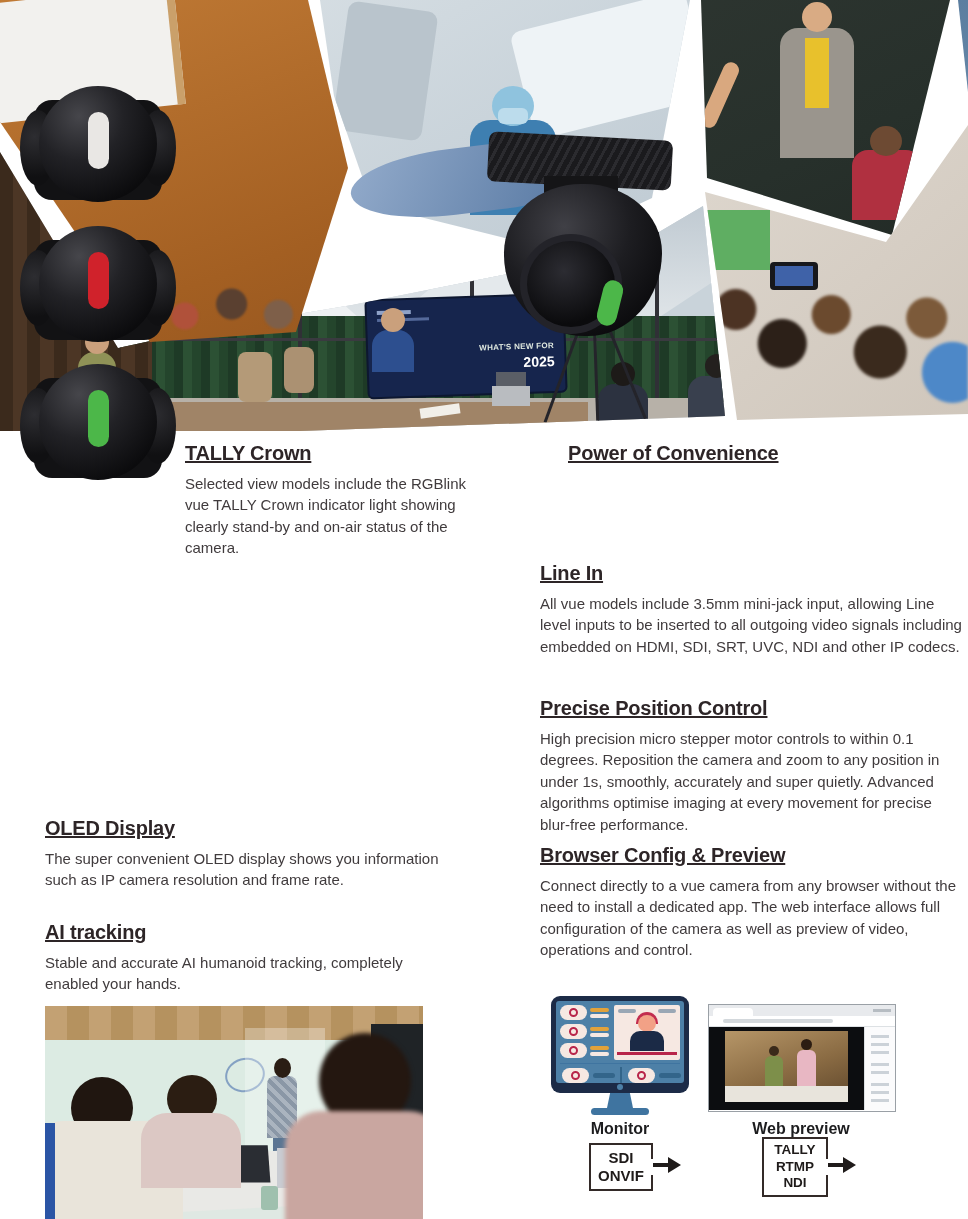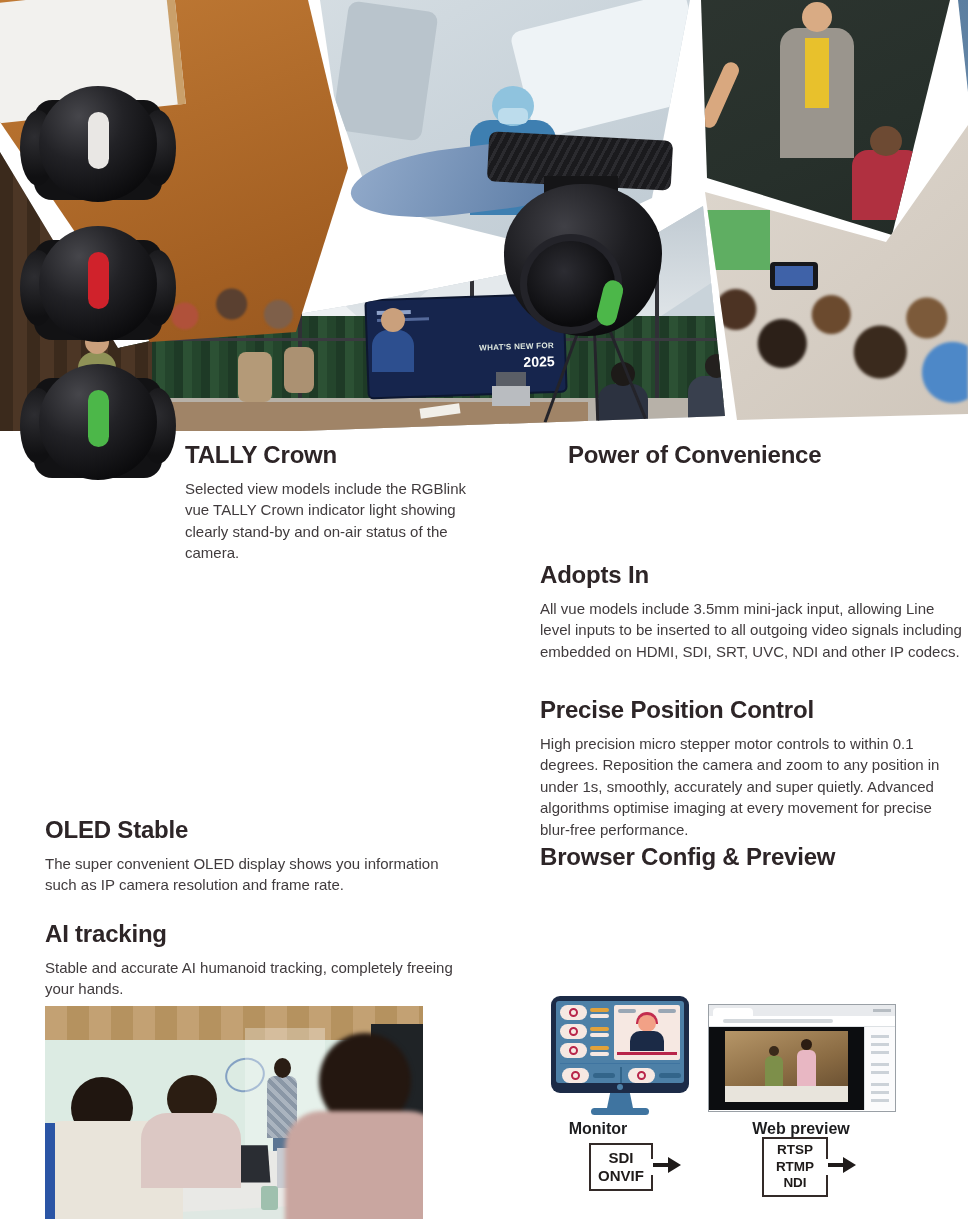--- a/index.html
+++ b/index.html
@@ -109,21 +109,21 @@
   .cam{position:absolute;left:28px;width:140px;height:118px;}
   .cam-base{position:absolute;left:6px;top:14px;width:128px;height:100px;background:#121214;border-radius:18px;}
   .cam-ear{position:absolute;top:24px;width:36px;height:76px;border-radius:50%;
     background:radial-gradient(circle at 40% 35%,#2d2d31,#101012 75%);}
   .cam-ear.l{left:-8px;} .cam-ear.r{right:-8px;}
   .cam-sphere{position:absolute;left:11px;top:0;width:118px;height:116px;border-radius:50%;
     background:radial-gradient(circle at 34% 26%,#46464b 0%,#222226 38%,#0b0b0d 78%);}
   .cam-pill{position:absolute;left:60px;top:26px;width:21px;height:57px;border-radius:11px;}
   
   .feat{position:absolute;}
-  .feat h2{margin:0;font-size:24px;line-height:1.2;font-weight:600;color:#2d2527;letter-spacing:-0.2px;}
+  .feat h2{margin:0;font-size:20px;line-height:1.2;font-weight:600;color:#2d2527;letter-spacing:-0.2px;text-decoration:underline;}
   .feat p{margin:8px 0 0;font-size:15px;line-height:1.43;color:#403b3d;}
   
   .aiphoto{position:absolute;left:45px;top:1006px;width:378px;height:213px;overflow:hidden;background:#dfe8e3;}
   .ai-wood{position:absolute;left:0;top:0;width:100%;height:46px;
     background:repeating-linear-gradient(90deg,#c3a173 0 22px,#b5925f 22px 44px);}
   .ai-board{position:absolute;left:0;top:34px;width:330px;height:118px;background:#dcebe3;border-bottom:4px solid #c9b28c;}
   .ai-tv{position:absolute;right:0;top:18px;width:52px;height:128px;background:#1f2326;}
   .ai-scribble{position:absolute;left:180px;top:52px;width:36px;height:30px;border:2px solid #4a6fae;border-radius:50%;transform:rotate(-15deg);opacity:.6;}
   .ai-box{position:absolute;left:200px;top:22px;width:80px;height:170px;background:rgba(255,255,255,.3);}
   .ai-presenter{position:absolute;left:222px;top:70px;width:30px;height:62px;background:
@@ -294,41 +294,42 @@
     <div class="cam-ear r"></div>
     <div class="cam-sphere"></div>
     <div class="cam-pill" style="background: rgb(76, 183, 73);"></div>
   </div>
 
   <section class="feat" style="left:185px;top:441px;width:288px">
     <h2>TALLY Crown</h2>
     <p>Selected view models include the RGBlink vue TALLY Crown indicator light showing clearly stand-by and on-air status of the camera.</p>
   </section>
   <section class="feat" style="left:45px;top:816px;width:414px">
-    <h2>OLED Stable</h2>
+    <h2>OLED Display</h2>
     <p>The super convenient OLED display shows you information such as IP camera resolution and frame rate.</p>
   </section>
   <section class="feat" style="left:45px;top:920px;width:414px">
     <h2>AI tracking</h2>
-    <p>Stable and accurate AI humanoid tracking, completely freeing your hands.</p>
+    <p>Stable and accurate AI humanoid tracking, completely enabled your hands.</p>
   </section>
 
   <section class="feat" style="left:568px;top:441px;width:420px">
     <h2>Power of Convenience</h2>
   </section>
   <section class="feat" style="left:540px;top:561px;width:422px">
-    <h2>Adopts In</h2>
+    <h2>Line In</h2>
     <p>All vue models include 3.5mm mini-jack input, allowing Line level inputs to be inserted to all outgoing video signals including embedded on HDMI, SDI, SRT, UVC, NDI and other IP codecs.</p>
   </section>
   <section class="feat" style="left:540px;top:696px;width:422px">
     <h2>Precise Position Control</h2>
     <p>High precision micro stepper motor controls to within 0.1 degrees. Reposition the camera and zoom to any position in under 1s, smoothly, accurately and super quietly. Advanced algorithms optimise imaging at every movement for precise blur-free performance.</p>
   </section>
   <section class="feat" style="left:540px;top:843px;width:422px">
     <h2>Browser Config &amp; Preview</h2>
+    <p>Connect directly to a vue camera from any browser without the need to install a dedicated app. The web interface allows full configuration of the camera as well as preview of video, operations and control.</p>
   </section>
 
   <div class="aiphoto">
     <div class="ai-wood"></div>
     <div class="ai-board"></div>
     <div class="ai-tv"></div>
     <div class="ai-scribble"></div>
     <div class="ai-box"></div>
     <div class="ai-presenter"></div>
     <div class="ai-table"></div>
@@ -421,35 +422,35 @@
           <i style="top:24px"></i>
         <i style="top:36px"></i>
           <i style="top:44px"></i>
           <i style="top:56px"></i>
         <i style="top:64px"></i>
           <i style="top:72px"></i>
       </div>
     </div>
   </div>
 
-  <div class="out-label" style="left:529px;top:1120px;width:138px">Monitor</div>
+  <div class="out-label" style="left:551px;top:1120px;width:138px">Monitor</div>
   <div class="out-label" style="left:708px;top:1120px;width:186px">Web preview</div>
 
   <div class="sigbox" style="left:589px;top:1143px;width:60px;height:44px;font-size:15px;line-height:1.2">
     <span>SDI</span>
     <span>ONVIF</span>
     <span class="notch"></span>
   </div>
   <div class="arrow" style="left:653px;top:1157px">
     <span class="shaft"></span>
       <span class="head"></span>
   </div>
 
   <div class="sigbox" style="left:762px;top:1137px;width:62px;height:56px;font-size:13.5px;line-height:1.25">
-    <span>RTSP</span>
+    <span>TALLY</span>
     <span>RTMP</span>
     <span>NDI</span>
     <span class="notch"></span>
   </div>
   <div class="arrow" style="left:828px;top:1157px">
     <span class="shaft"></span>
       <span class="head"></span>
   </div>
 
 </div>

